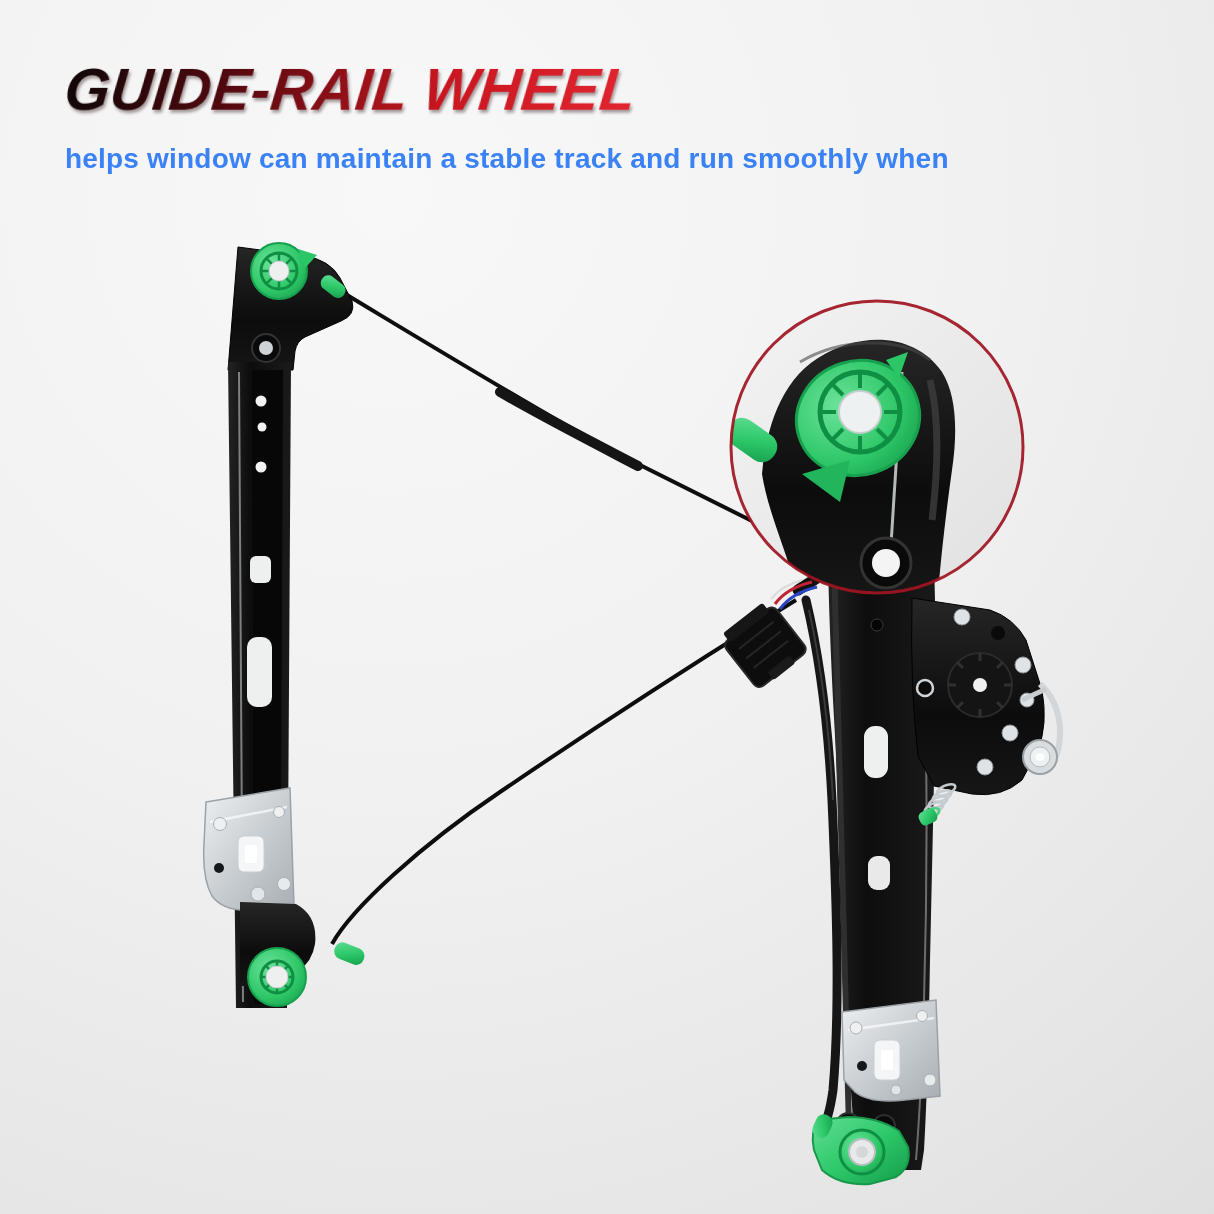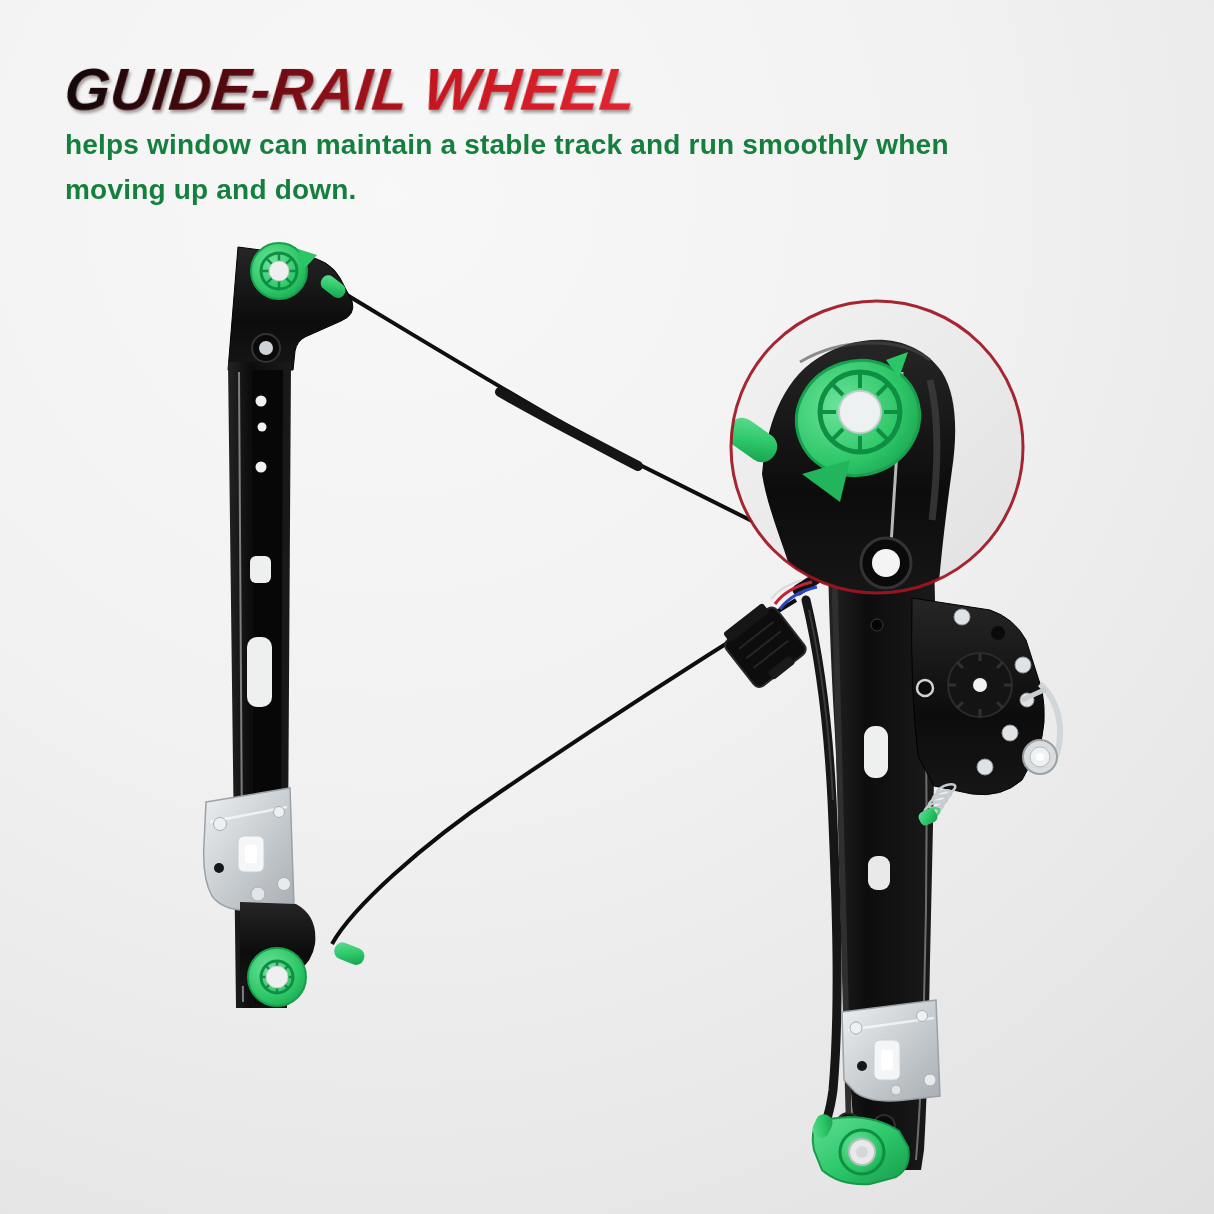--- a/index.html
+++ b/index.html
@@ -16,33 +16,32 @@
     color:#a6101b;
     filter:drop-shadow(2px 3px 1.5px rgba(35,5,8,0.38));
   }
   @supports ((-webkit-background-clip:text) or (background-clip:text)){
     .title{
       background:linear-gradient(90deg,var(--tg0,#140708) 2%,var(--tg1,#51090f) 28%,var(--tg2,#c8161f) 66%,var(--tg3,#e02430) 98%);
       -webkit-background-clip:text;background-clip:text;
       color:transparent;-webkit-text-fill-color:transparent;
     }
   }
-  .desc{font-weight:700;font-size:28px;line-height:45px;color:#15803d;letter-spacing:0.2px;}
+  .desc{margin-top:14px;font-weight:700;font-size:28px;line-height:45px;color:#3b82f6;letter-spacing:0.2px;}
   .photo{position:absolute;left:0;top:0;width:1214px;height:1214px;}
 </style>
 </head>
 <body>
 
 <div class="header">
   <div class="title-wrap">
     <h1 class="title" style="margin:0">GUIDE-RAIL WHEEL</h1>
   </div>
   <div class="desc">
     <div>helps window can maintain a stable track and run smoothly when</div>
-    <div>moving up and down.</div>
   </div>
 </div>
 
 <svg class="photo" viewBox="0 0 1214 1214" aria-hidden="true">
   <defs>
     <linearGradient id="gGreen" x1="0" y1="0" x2="1" y2="1">
       <stop offset="0" stop-color="#63dd96"></stop>
         <stop offset="0.5" stop-color="#2ec96a"></stop>
         <stop offset="1" stop-color="#149c4b"></stop>
     </linearGradient>

